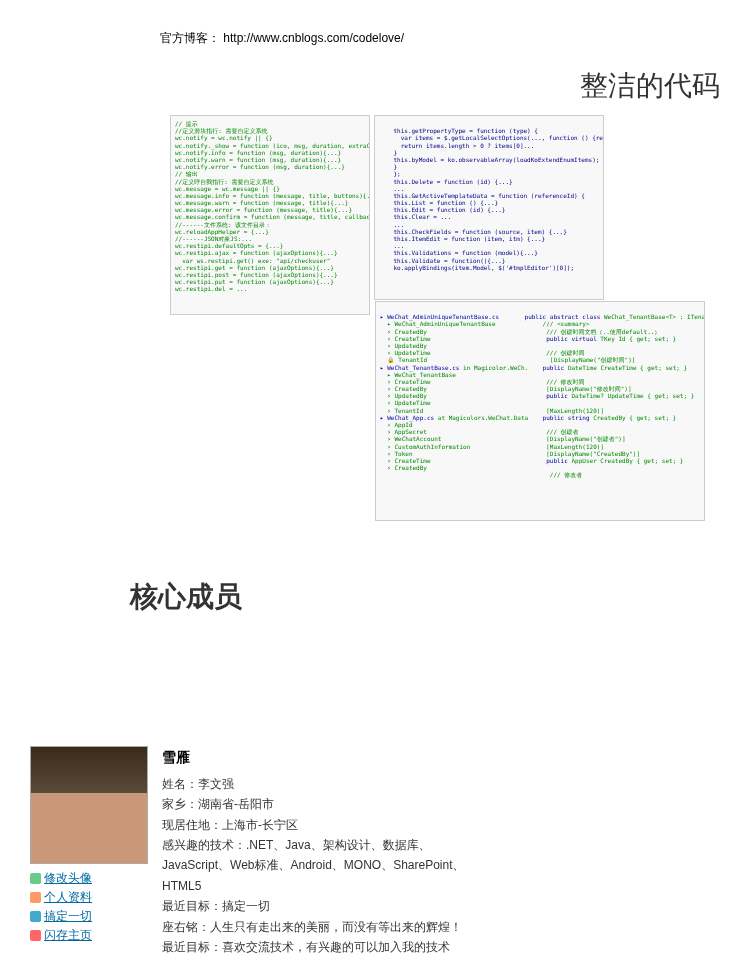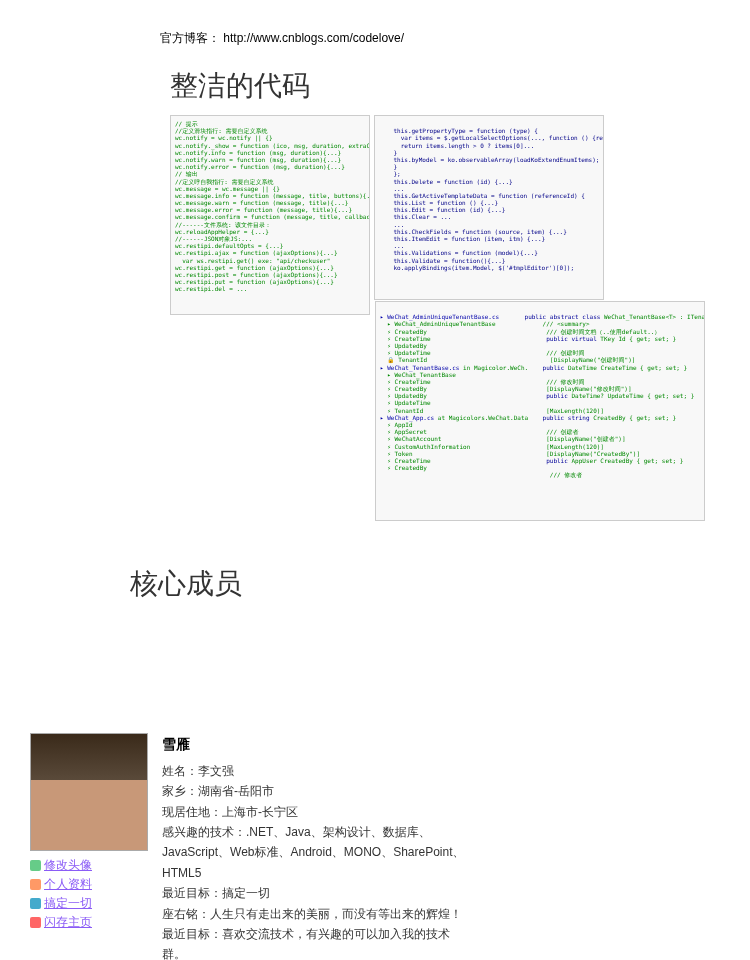--- a/index.html
+++ b/index.html
@@ -1,31 +1,31 @@
 <!DOCTYPE html>
 <html><head>
 <meta charset="utf-8">
 <style>
 * { box-sizing: border-box; margin: 0; padding: 0; }
 body { font-family: "Microsoft YaHei", Arial, sans-serif; font-size: 12px; color: #333; width: 750px; background: #fff; padding: 10px 30px 30px 30px; }
 .top-link { margin: 20px 0 10px 130px; font-size: 12px; color: #000; }
 .top-link a { color: #000000; text-decoration: none; }
-.section-title { font-size: 28px; font-weight: normal; margin: 20px 0 10px 140px; color: #333; }
-.section-title-2 { font-size: 28px; font-weight: normal; margin: 44px 0 20px 100px; color: #333; }
+.section-title { font-size: 28px; font-weight: normal; margin: 20px 0 10px 140px; color: #333; text-align: right; }
+.section-title-2 { font-size: 28px; font-weight: bold; margin: 57px 0 20px 100px; color: #333; }
 .code-gallery { display: flex; flex-wrap: wrap; gap: 4px; margin-left: 140px; }
 .code-img { border: 1px solid #ccc; background: #f8f8f8; }
 .code-img-1 { width: 200px; height: 200px; }
 .code-img-2 { width: 230px; height: 185px; }
 .code-img-3 { width: 330px; height: 220px; margin-left: 205px; margin-top: -18px; }
 .member-card { display: flex; gap: 12px; margin-bottom: 20px; }
 .member-col-1 { width: 120px; }
 .member-avatar { width: 118px; height: 118px; border: 1px solid #aaa; display: block; background: #eee; }
 .member-links { margin-top: 6px; font-size: 12px; }
 .member-links div { margin: 2px 0; }
-.member-links a { color: #8b5cf6; text-decoration: underline; }
+.member-links a { color: #0369a1; text-decoration: underline; }
 .icon-sq { display: inline-block; width: 11px; height: 11px; background: #888; margin-right: 3px; vertical-align: middle; border-radius: 2px; }
 .ic-1 { background: #6c8; } .ic-2 { background: #f96; } .ic-3 { background: #4ac; } .ic-4 { background: #f66; }
 .member-info { font-size: 12px; line-height: 1.7; }
 .member-name { font-size: 14px; font-weight: bold; margin-bottom: 4px; color: #000; }
 .info-row { }
 .member-1 { margin-top: 130px; margin-right: 10px; }
 .rel-wrap { position: relative; }
 .code-snippet-fill { font-family: Consolas, monospace; font-size: 6px; line-height: 1.2; padding: 4px; color: #080; white-space: pre; overflow: hidden; }
 .avatar-photo { width: 100%; height: 100%; object-fit: cover; display: flex; align-items: center; justify-content: center; font-size: 40px; }
 .baby { background: linear-gradient(#3a2a1a 0%, #5a4a3a 40%, #c89878 40%, #c89878 100%); }

